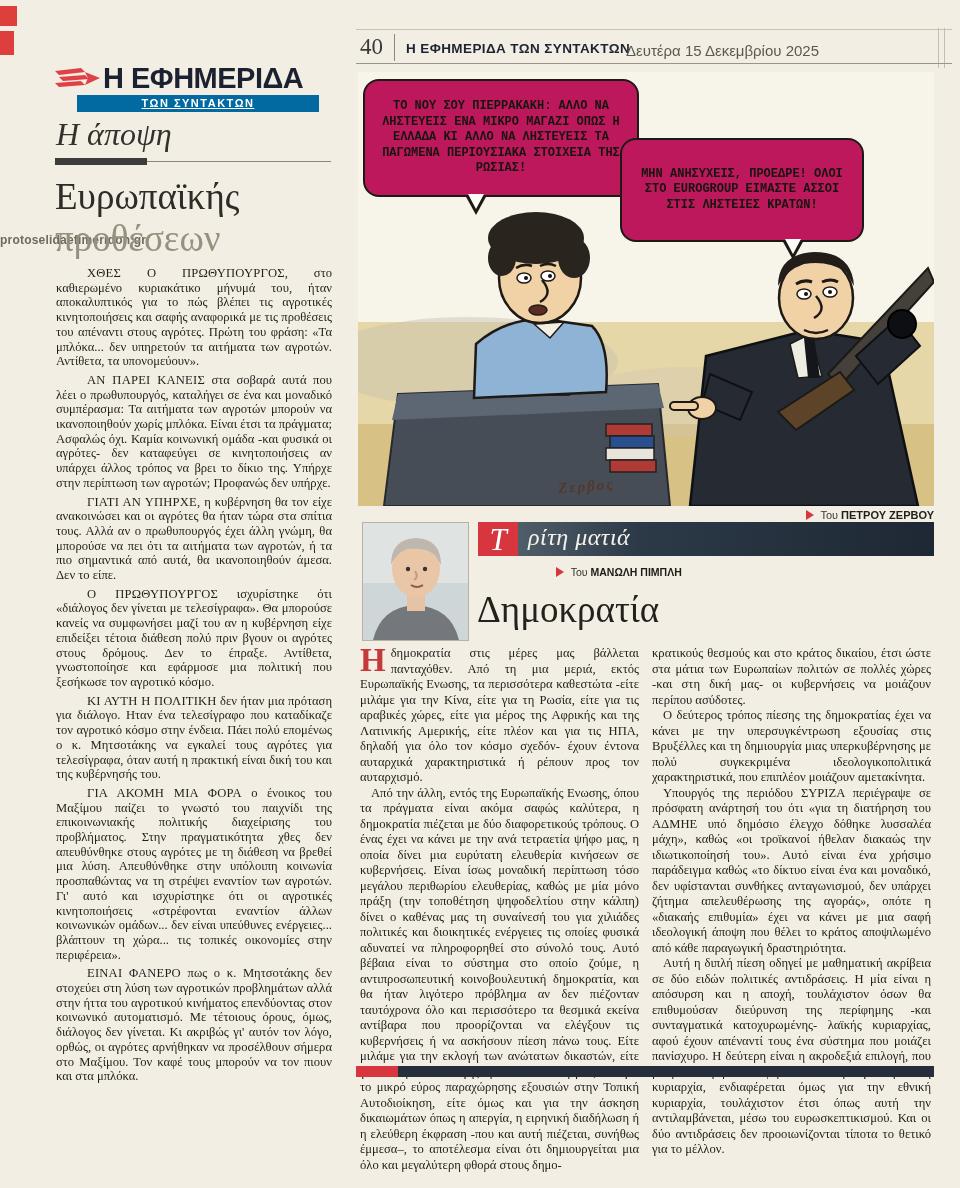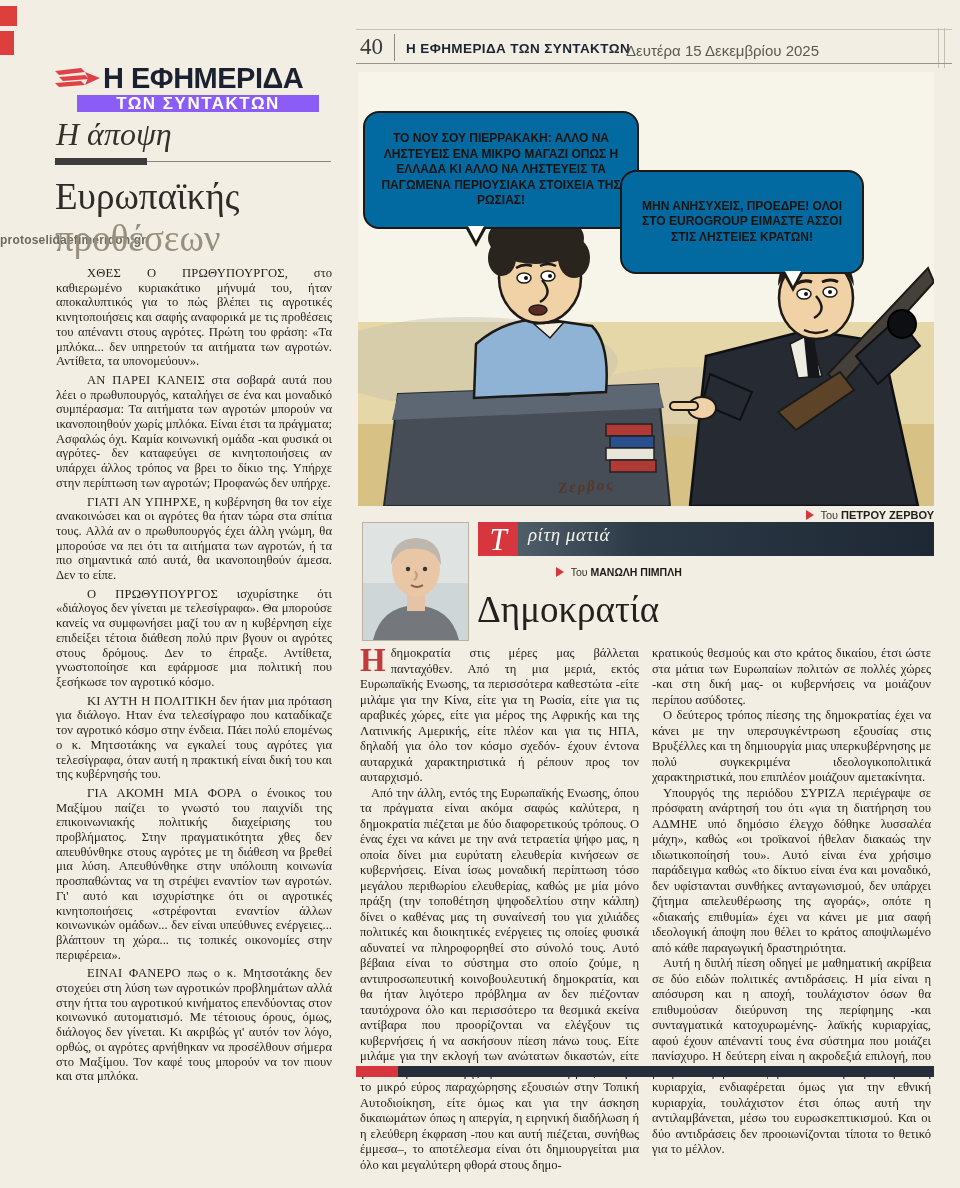--- a/index.html
+++ b/index.html
@@ -20,40 +20,40 @@
     font-weight:700;font-size:13.5px;color:#1d2431;letter-spacing:.4px;}
   .head-date{position:absolute;left:268px;top:8px;font-family:"Liberation Sans","DejaVu Sans",sans-serif;
     font-size:15px;color:#5c594f;}
   .header-rule{position:absolute;left:356px;top:63px;width:596px;height:1px;background:#9a958a;}
   .edge-line{position:absolute;background:#c4beb0;width:1px;}
 
   
   .masthead{position:absolute;left:55px;top:62px;width:276px;}
   .mast-title{position:absolute;left:48px;top:0px;font-family:"Liberation Sans","DejaVu Sans",sans-serif;
     font-weight:800;font-size:29px;color:#1b2130;letter-spacing:-0.5px;}
-  .mast-bar{position:absolute;left:22px;top:33px;width:242px;height:17px;background:#8b5cf6;
+  .mast-bar{position:absolute;left:22px;top:33px;width:242px;height:17px;background:#0369a1;
     text-align:center;font-family:"Liberation Sans","DejaVu Sans",sans-serif;font-weight:700;
-    font-size:17px;color:#fff;letter-spacing:1.5px;line-height:17px;}
+    font-size:11px;color:#fff;letter-spacing:1.5px;line-height:17px;text-decoration:underline;}
   .section-label{position:absolute;left:56px;top:116px;font-size:32px;font-style:italic;color:#33312c;}
   .divider{position:absolute;left:55px;top:158px;width:276px;height:8px;}
   .divider .thick{position:absolute;left:0;top:0;width:92px;height:7px;background:#3c3c3a;}
   .divider .thin{position:absolute;left:92px;top:3px;width:184px;height:1px;background:#8a867c;}
   .art-title{position:absolute;left:55px;top:176px;width:290px;font-size:37px;line-height:42px;color:#2e2c28;}
   .art-title .faded{color:#97907f;}
   .art-body{position:absolute;left:56px;top:266px;width:276px;font-size:12.6px;line-height:14.7px;
     color:#201f1c;text-align:justify;}
   .art-body p{margin:0 0 4px 0;}
   .art-body .lead{font-weight:400;letter-spacing:.2px;margin-left:31px;}
 
   
   .cartoon{position:absolute;left:358px;top:72px;width:576px;height:434px;background:#f7f4ea;}
   .cartoon svg{position:absolute;left:0;top:0;}
-  .bubble{position:absolute;background:#0369a1;border:2.5px solid #1d1a16;border-radius:16px;
-    font-family:Liberation Sans, sans-serif;font-weight:700;color:#17140f;text-align:center;
-    display:flex;align-items:center;justify-content:center;padding:6px 8px;box-sizing:border-box;margin-top:32px;}
+  .bubble{position:absolute;background:#be185d;border:2.5px solid #1d1a16;border-radius:16px;
+    font-family:Liberation Mono, monospace;font-weight:700;color:#17140f;text-align:center;
+    display:flex;align-items:center;justify-content:center;padding:6px 8px;box-sizing:border-box;}
   .bubble .tail{position:absolute;width:0;height:0;border-left:11px solid transparent;
     border-right:11px solid transparent;border-top:20px solid #1d1a16;bottom:-20px;}
   .bubble .tail::after{content:"";position:absolute;left:-8px;top:-21px;width:0;height:0;
     border-left:8px solid transparent;border-right:8px solid transparent;border-top:15px solid #fdfdf8;}
   .bubble1{left:5px;top:7px;width:276px;height:118px;font-size:12px;line-height:1.3;}
   .bubble1 .tail{left:100px;}
   .bubble2{left:262px;top:66px;width:244px;height:104px;font-size:12px;line-height:1.3;}
   .bubble2 .tail{left:160px;}
   .signature{position:absolute;left:200px;top:406px;font-style:italic;font-weight:700;
     font-size:15px;color:#54382a;letter-spacing:2px;transform:rotate(-4deg);}
@@ -65,21 +65,21 @@
     vertical-align:-1px;}
 
   
   .photo{position:absolute;left:362px;top:522px;width:107px;height:119px;border:1px solid #b9b2a4;
     box-sizing:border-box;background:#e7e9e6;}
   .op-bar{position:absolute;left:478px;top:522px;width:456px;height:34px;
     background:linear-gradient(90deg,#5a6a74 0%,#2c3a47 35%,#1e2834 100%);}
   .op-badge{position:absolute;left:0px;top:0px;width:40px;height:34px;background:#d8363f;
     color:#fff;font-size:31px;font-style:italic;text-align:center;line-height:36px;
     font-family:"Liberation Serif",serif;}
-  .op-name{position:absolute;left:50px;top:2px;color:#f4f2ec;font-size:19px;font-style:italic;
+  .op-name{position:absolute;left:50px;top:2px;color:#f4f2ec;font-size:24px;font-style:italic;
     letter-spacing:.5px;}
   .op-byline{position:absolute;left:520px;top:566px;font-family:"Liberation Sans","DejaVu Sans",sans-serif;
     font-size:10.5px;color:#33302a;padding-left:36px;}
   .op-byline b{color:#1d1b17;}
   .op-title{position:absolute;left:477px;top:588px;font-size:37px;color:#23211d;}
   .op-col{position:absolute;top:646px;width:279px;font-size:12.6px;line-height:15.5px;
     color:#23221e;text-align:justify;}
   .op-col p{margin:0;}
   .op-col p + p{text-indent:11px;}
   .col1{left:360px;}

